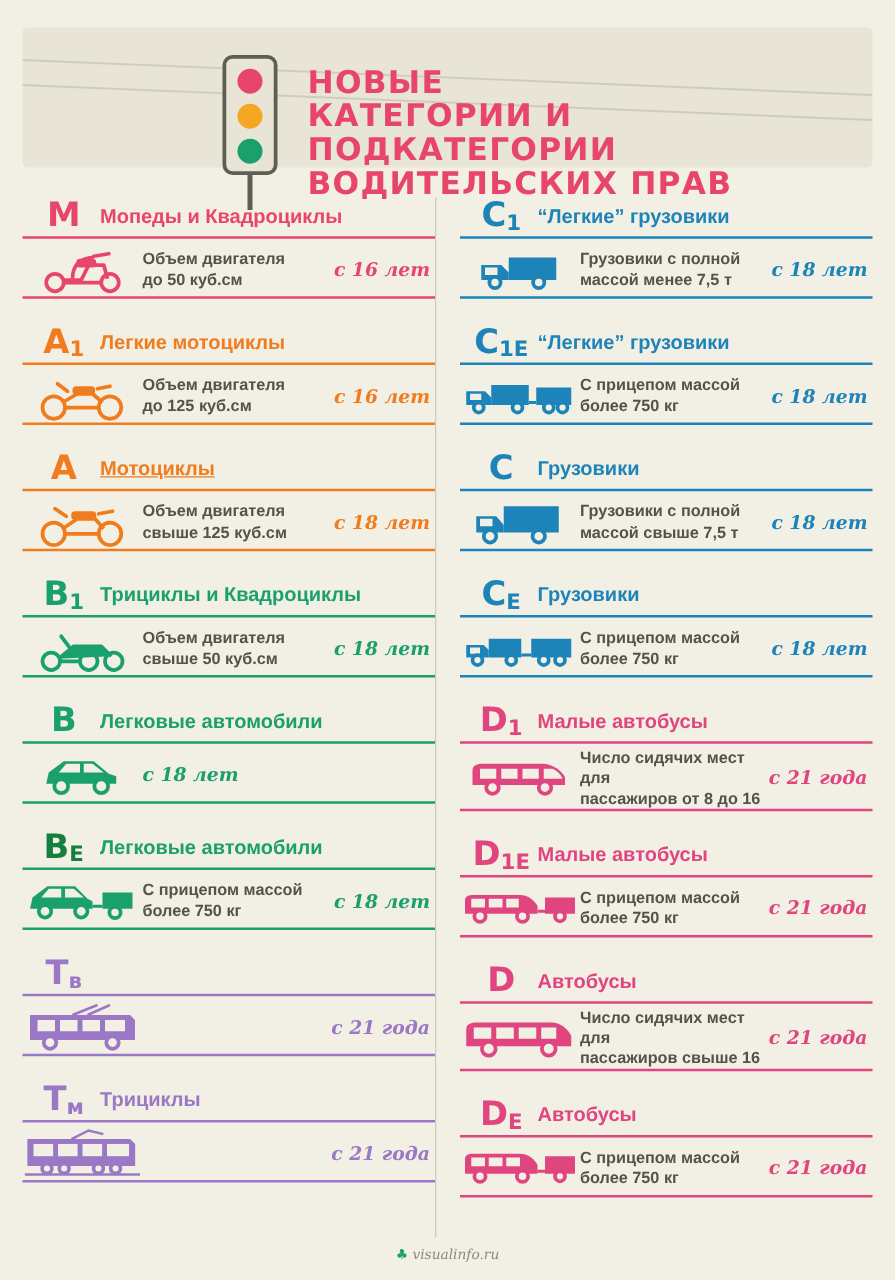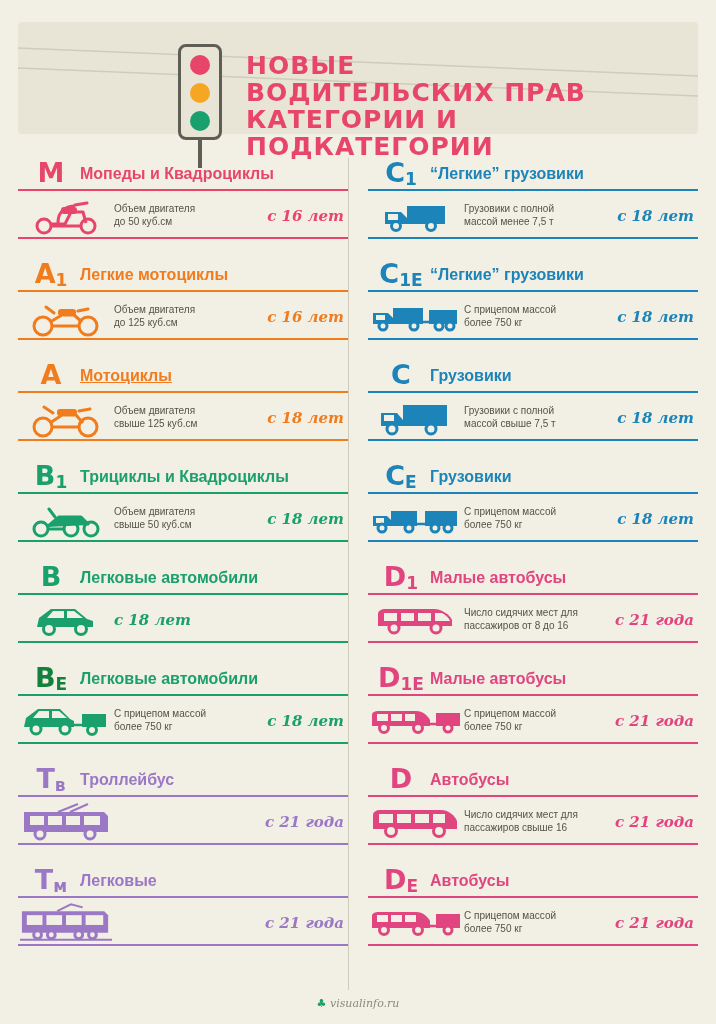--- a/index.html
+++ b/index.html
@@ -121,24 +121,25 @@
     min-height: 46px;
     padding-top: 3px;
   }
   .icon-cell {
     width: 96px;
     min-width: 96px;
     display:flex; align-items:center; justify-content:center;
   }
   .desc {
     flex: 1;
-    font-size: 10px;
+    font-size: 13px;
     line-height: 1.25;
     color: #555248;
     padding-right: 4px;
+    font-weight: bold;
   }
   .age {
     font-family: "DejaVu Serif", serif;
     font-style: italic;
     font-weight: bold;
     font-size: 15px;
     white-space: nowrap;
     padding-right: 4px;
     text-align: right;
   }
@@ -173,22 +174,22 @@
     <div class="tl-body">
       <div class="tl-lamp red"></div>
       <div class="tl-lamp yellow"></div>
       <div class="tl-lamp green"></div>
     </div>
     <div class="tl-pole"></div>
   </div>
 
   <div class="header-title">
     <div class="line l1">Новые</div>
+    <div class="line l2">категории и подкатегории</div>
     <div class="line l3">водительских прав</div>
-    <div class="line l2">категории и подкатегории</div>
   </div>
 </div>
 
 <div class="divider"></div>
 
 <div class="columns">
   <div class="col col-left" id="col-left">
       <div class="card">
         <div class="card-top">
           <div class="cat-code" style="color: rgb(232, 69, 106);"><span>M</span></div>
@@ -320,21 +321,20 @@
             </svg>
           </div>
           <div class="desc">С прицепом массой<br>более 750 кг</div>
           <div class="age" style="color: rgb(26, 160, 109);">с 18 лет</div>
         </div>
         <div class="bottom-rule" style="background: rgb(26, 160, 109);"></div>
       </div>
       <div class="card no-desc">
         <div class="card-top">
           <div class="cat-code" style="color: rgb(155, 120, 198);"><span>T</span><sub>в</sub></div>
-          <div class="cat-title" style="color: rgb(155, 120, 198);">Троллейбус</div>
         </div>
         <div class="rule" style="background: rgb(155, 120, 198);"></div>
         <div class="card-body">
           <div class="icon-cell">
             <svg width="96" height="40" viewBox="0 0 96 40">
               <path d="M6 10 L86 10 L90 14 L90 30 L6 30 Z" fill="#9b78c6"></path>
               <rect x="12" y="14" width="14" height="9" fill="#f2efe4"></rect>
               <rect x="30" y="14" width="14" height="9" fill="#f2efe4"></rect>
               <rect x="48" y="14" width="14" height="9" fill="#f2efe4"></rect>
               <rect x="66" y="14" width="16" height="9" fill="#f2efe4"></rect>
@@ -344,21 +344,21 @@
             </svg>
           </div>
           <div class="desc"></div>
           <div class="age" style="color: rgb(155, 120, 198);">с 21 года</div>
         </div>
         <div class="bottom-rule" style="background: rgb(155, 120, 198);"></div>
       </div>
       <div class="card no-desc">
         <div class="card-top">
           <div class="cat-code" style="color: rgb(155, 120, 198);"><span>T</span><sub>м</sub></div>
-          <div class="cat-title" style="color: rgb(155, 120, 198);">Легковые</div>
+          <div class="cat-title" style="color: rgb(155, 120, 198);">Трициклы</div>
         </div>
         <div class="rule" style="background: rgb(155, 120, 198);"></div>
         <div class="card-body">
           <div class="icon-cell">
             <svg width="98" height="40" viewBox="0 0 98 40">
               <path d="M4 8 L88 8 L92 12 L92 30 L4 30 Z" fill="#9b78c6"></path>
               <rect x="9" y="12" width="16" height="10" fill="#f2efe4"></rect>
               <rect x="29" y="12" width="16" height="10" fill="#f2efe4"></rect>
               <rect x="49" y="12" width="16" height="10" fill="#f2efe4"></rect>
               <rect x="69" y="12" width="18" height="10" fill="#f2efe4"></rect>

